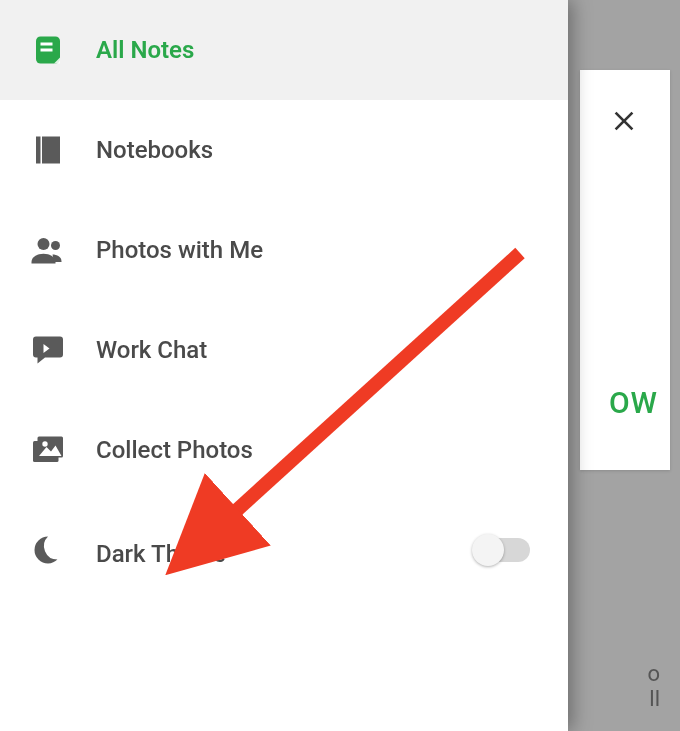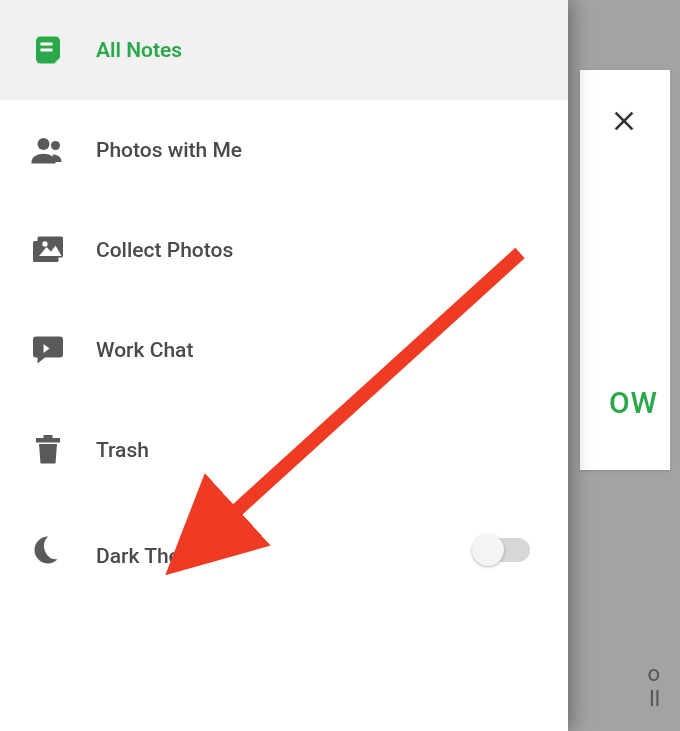--- a/index.html
+++ b/index.html
@@ -82,21 +82,21 @@
     }
     .drawer-icon {
       width: 36px;
       height: 36px;
       margin-right: 30px;
       color: #5a5a5a;
       flex-shrink: 0;
     }
     .drawer-item.active .drawer-icon { color: #2aa84a; }
     .drawer-label {
-      font-size: 21px;
+      font-size: 24px;
       font-weight: 500;
       color: #4a4a4a;
     }
     .drawer-item.active .drawer-label { color: #2aa84a; font-weight: 600; }
     .drawer-item.toggle-row {
       justify-content: space-between;
     }
     .toggle-left {
       display: flex;
       align-items: flex-end;
@@ -149,57 +149,56 @@
   <div class="drawer-item active">
     <svg class="drawer-icon" viewBox="0 0 24 24">
       <rect x="4" y="3" width="16" height="18" rx="3" fill="currentColor"></rect>
       <rect x="7" y="7" width="8" height="2" fill="#fff"></rect>
       <rect x="7" y="11" width="8" height="2" fill="#fff"></rect>
       <path d="M16 21 L20 21 L20 17 Z" fill="#fff" opacity="0.85"></path>
     </svg>
     <span class="drawer-label">All Notes</span>
   </div>
 
+  <div class="drawer-item">
+    <svg class="drawer-icon" viewBox="0 0 24 24">
+      <rect x="4" y="3" width="3" height="18" fill="currentColor"></rect>
+      <rect x="8" y="3" width="12" height="18" fill="currentColor"></rect>
+    </svg>
+    <span class="drawer-label">Notebooks</span>
+  </div>
 
   <div class="drawer-item">
     <svg class="drawer-icon" viewBox="0 0 24 24">
       <circle cx="9" cy="8" r="4" fill="currentColor"></circle>
       <path d="M1 20c0-3.5 4-5.5 8-5.5s8 2 8 5.5v1H1z" fill="currentColor"></path>
       <circle cx="17" cy="9" r="3" fill="currentColor"></circle>
       <path d="M15 15c3 0 6 1.5 6 4.5V20h-5" fill="currentColor"></path>
     </svg>
     <span class="drawer-label">Photos with Me</span>
   </div>
 
   <div class="drawer-item">
     <svg class="drawer-icon" viewBox="0 0 24 24">
+      <path d="M4 3h16a2 2 0 0 1 2 2v10a2 2 0 0 1-2 2H10l-5 4v-4H4a2 2 0 0 1-2-2V5a2 2 0 0 1 2-2z" fill="currentColor"></path>
+      <path d="M9 8l4 3-4 3V8z" fill="#fff"></path>
+    </svg>
+    <span class="drawer-label">Work Chat</span>
+  </div>
+
+  <div class="drawer-item">
+    <svg class="drawer-icon" viewBox="0 0 24 24">
       <rect x="2" y="6" width="17" height="14" rx="1" fill="currentColor"></rect>
       <rect x="5" y="3" width="17" height="14" rx="1" fill="currentColor"></rect>
       <circle cx="10" cy="8" r="1.8" fill="#fff"></circle>
       <path d="M6 16 L11 10 L14 13 L17 9 L21 16 Z" fill="#fff"></path>
     </svg>
     <span class="drawer-label">Collect Photos</span>
   </div>
 
-  <div class="drawer-item">
-    <svg class="drawer-icon" viewBox="0 0 24 24">
-      <path d="M4 3h16a2 2 0 0 1 2 2v10a2 2 0 0 1-2 2H10l-5 4v-4H4a2 2 0 0 1-2-2V5a2 2 0 0 1 2-2z" fill="currentColor"></path>
-      <path d="M9 8l4 3-4 3V8z" fill="#fff"></path>
-    </svg>
-    <span class="drawer-label">Work Chat</span>
-  </div>
-
-  <div class="drawer-item">
-    <svg class="drawer-icon" viewBox="0 0 24 24">
-      <rect x="4" y="4" width="16" height="3" fill="currentColor"></rect>
-      <rect x="9" y="2" width="6" height="2" fill="currentColor"></rect>
-      <path d="M6 8h12l-1 13H7L6 8z" fill="currentColor"></path>
-    </svg>
-    <span class="drawer-label">Trash</span>
-  </div>
 
   <div class="drawer-item toggle-row">
     <div class="toggle-left">
       <svg class="drawer-icon" viewBox="0 0 24 24">
         <path d="M12 3a9 9 0 0 0 0 18c2.5 0 4.7-1 6.3-2.6A9 9 0 0 1 12 3z" fill="currentColor"></path>
       </svg>
       <span class="drawer-label">Dark Theme</span>
     </div>
     <div class="toggle-switch">
       <div class="toggle-thumb"></div>

